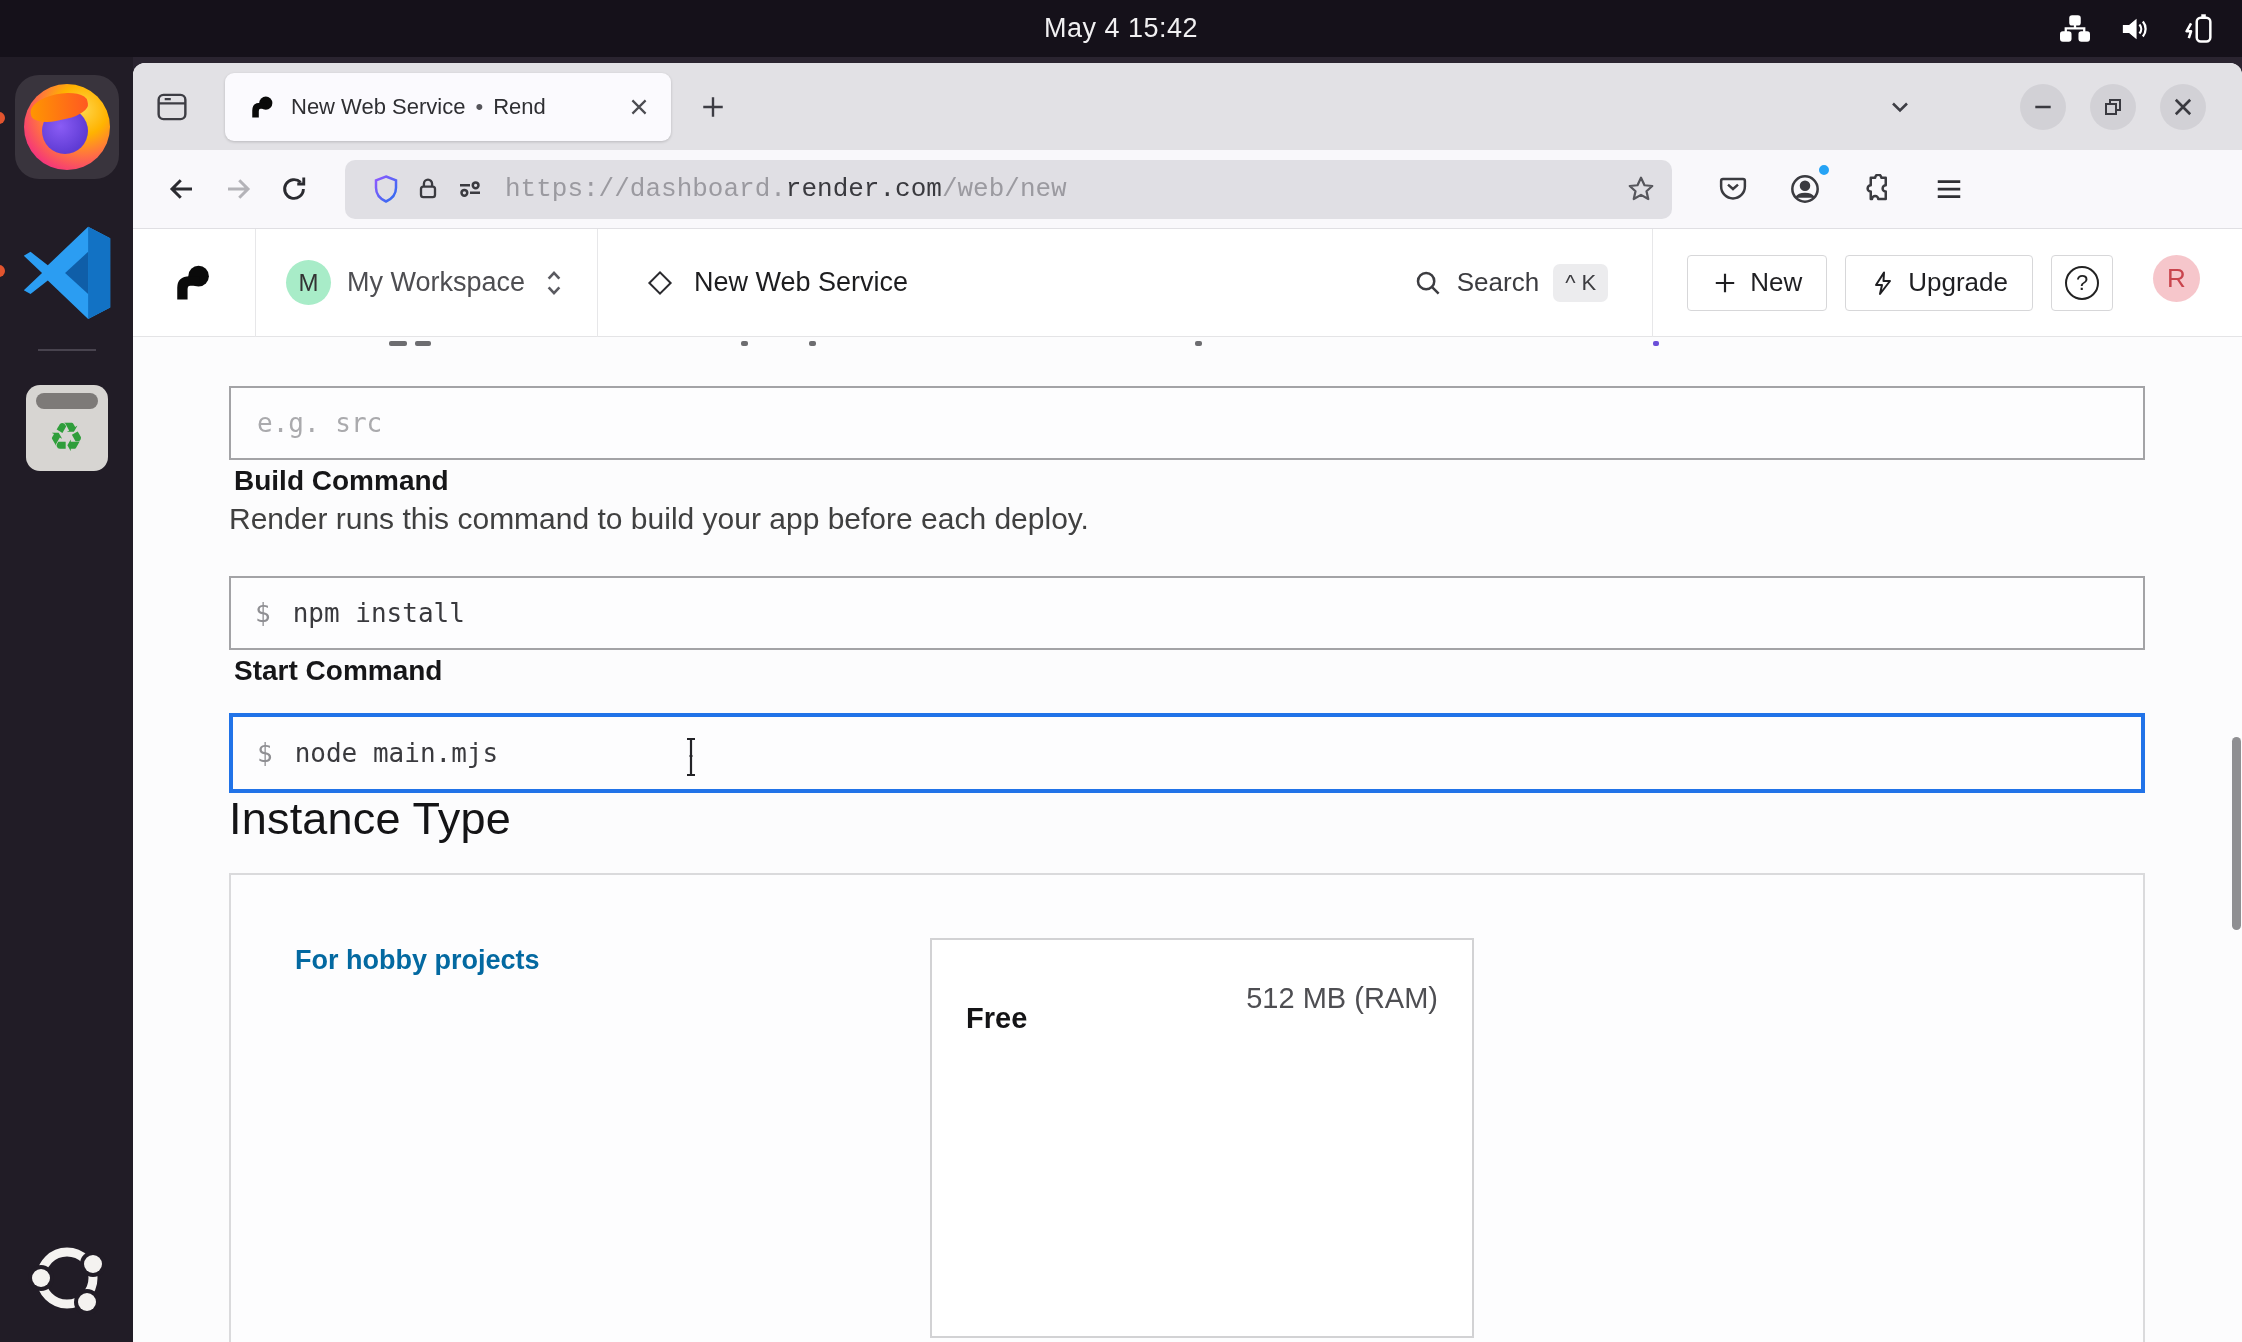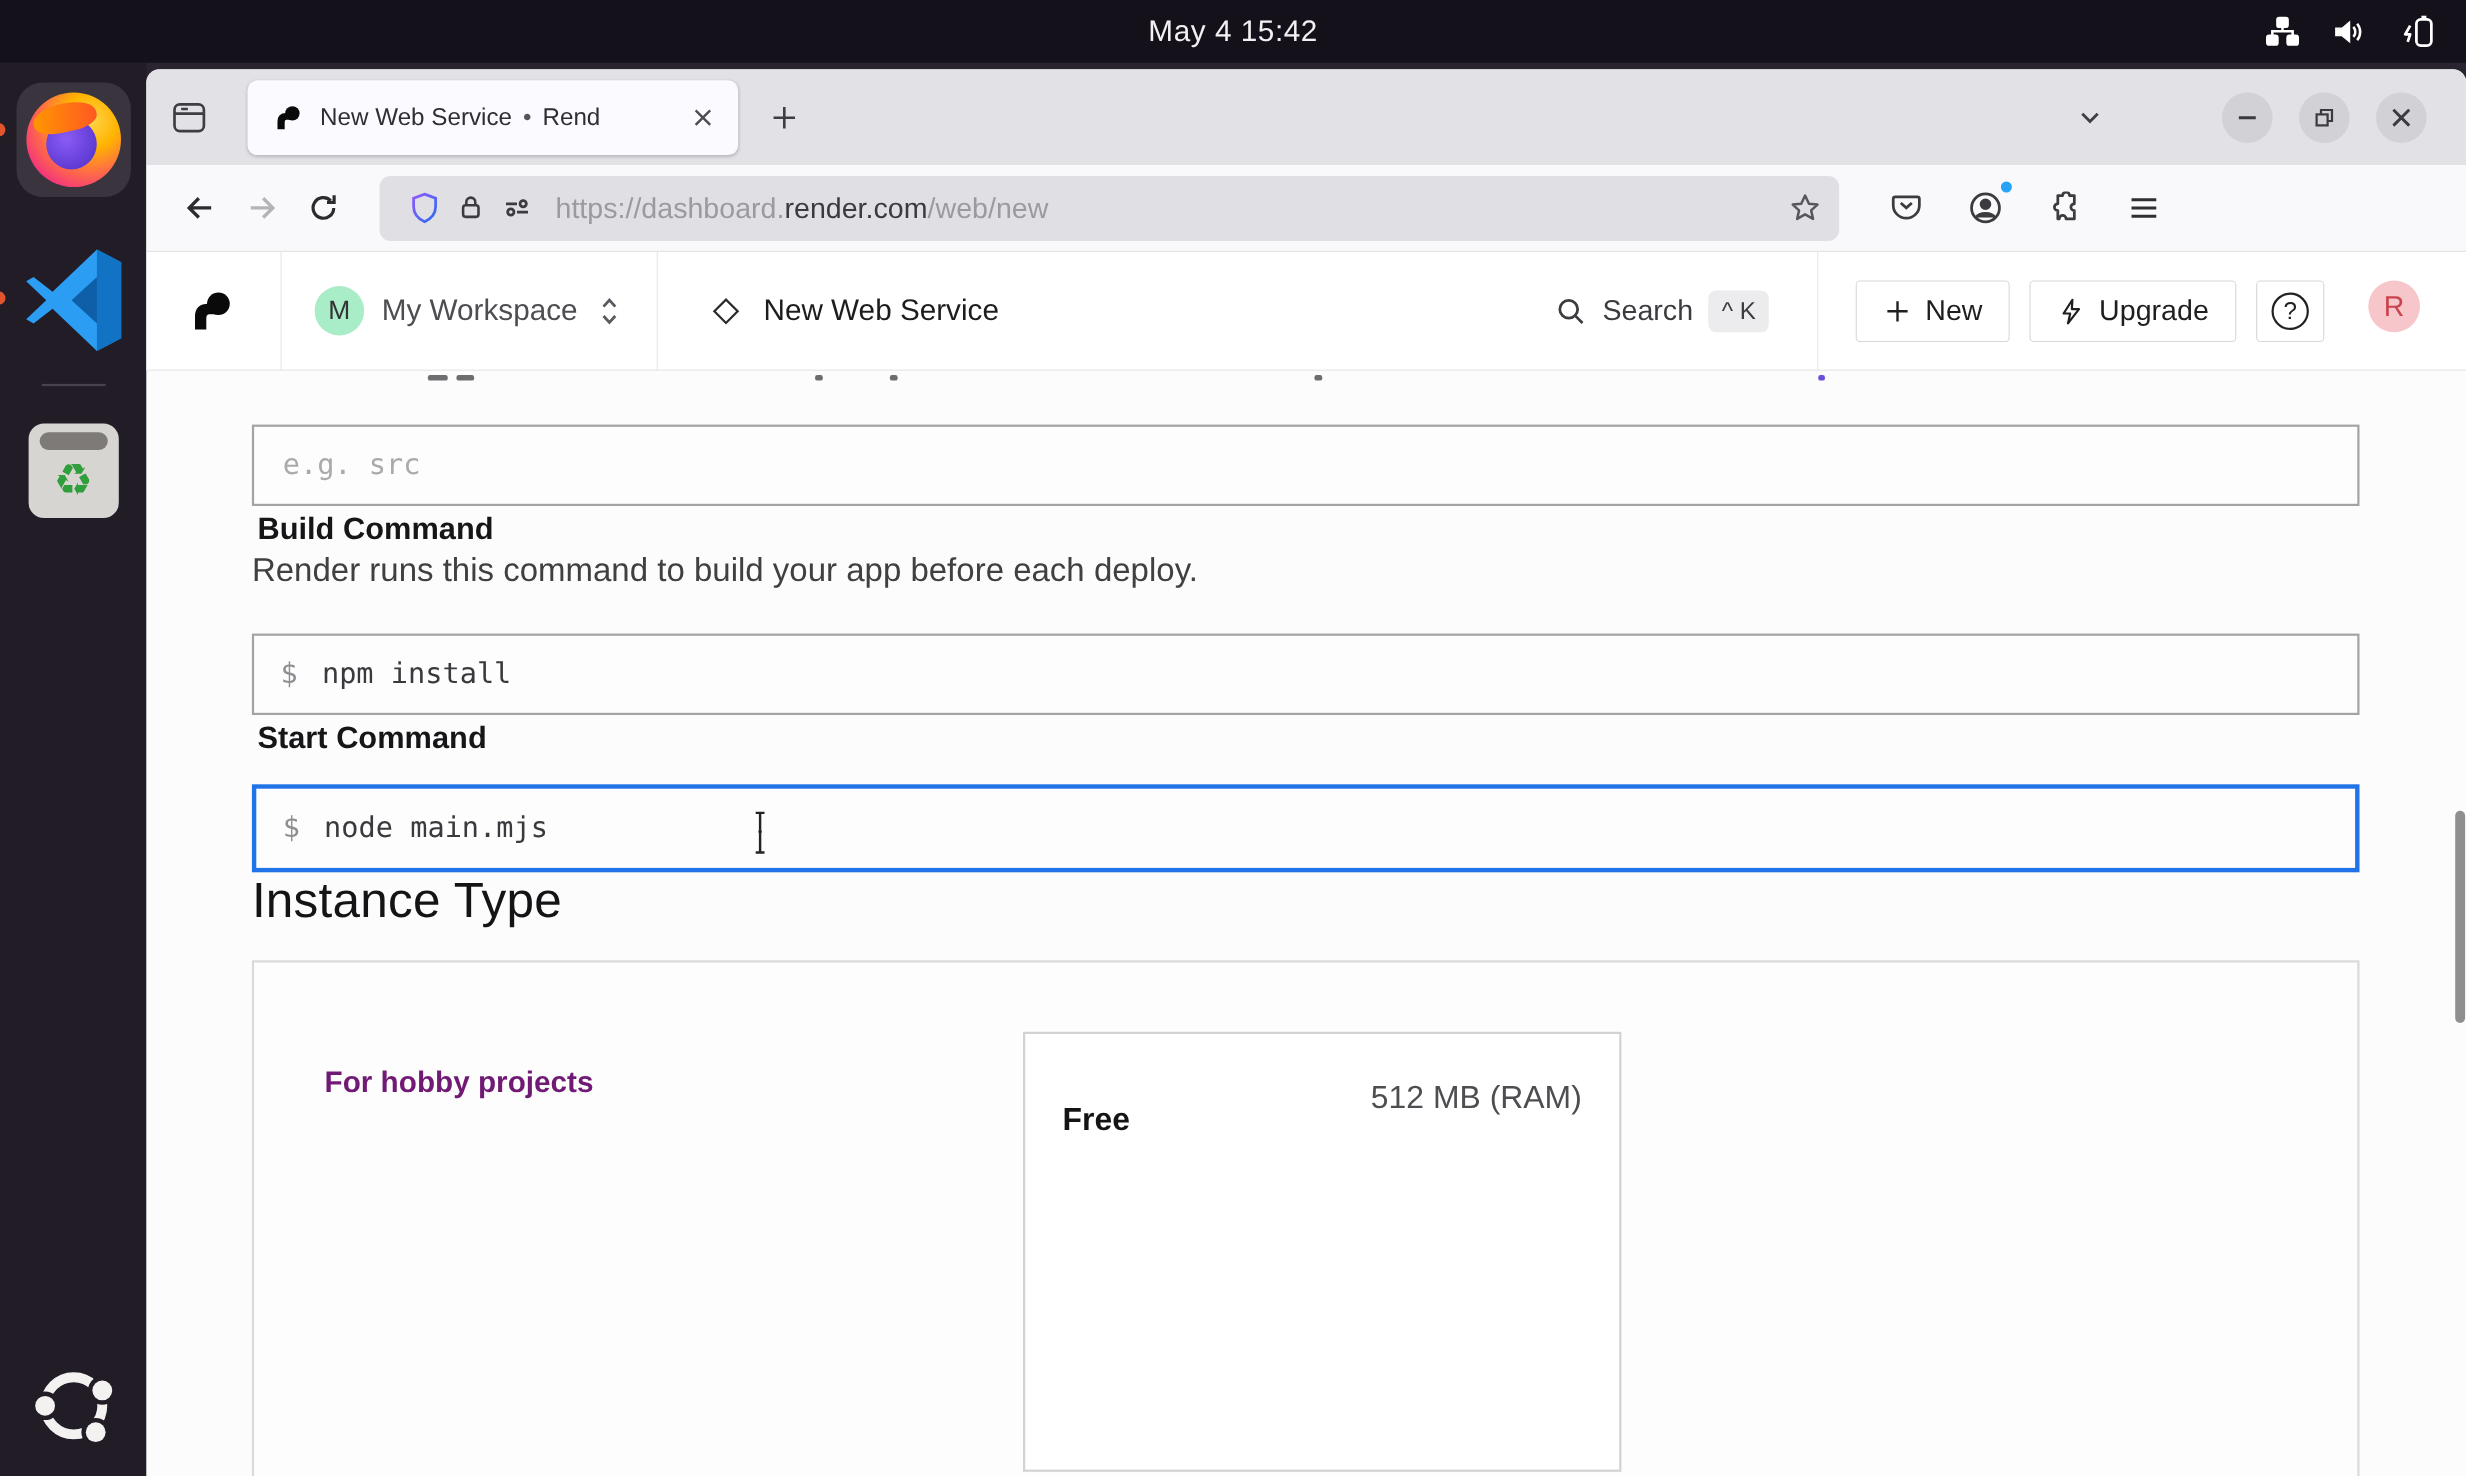--- a/index.html
+++ b/index.html
@@ -52,21 +52,21 @@
   .newtab{margin-left:18px;width:48px;height:48px;border-radius:8px;display:flex;align-items:center;justify-content:center;}
   .tabs-chevron{margin-left:auto;width:48px;height:48px;display:flex;align-items:center;justify-content:center;}
   .winctl{display:flex;align-items:center;gap:24px;margin:0 36px 0 96px;}
   .ctl{width:46px;height:46px;border-radius:50%;background:#d2d1d6;display:flex;align-items:center;justify-content:center;}
 
   
   .navbar{height:79px;background:#f9f8fb;display:flex;align-items:center;padding:0 26px;gap:10px;
           border-bottom:1px solid #e0dfe3;}
   .navbtn{width:46px;height:46px;border-radius:6px;display:flex;align-items:center;justify-content:center;flex:none;}
   .urlbar{flex:none;width:1327px;height:59px;margin-left:18px;background:#e0dfe4;border-radius:10px;
-          display:flex;align-items:center;padding:0 10px 0 20px;}
+          display:flex;align-items:center;padding:0 10px 0 20px;font-family:Liberation Mono, monospace;}
   .urlbar .ic{width:42px;height:42px;display:flex;align-items:center;justify-content:center;flex:none;}
   .url-text{margin-left:14px;font-size:26px;color:#9b9aa0;white-space:nowrap;flex:1;overflow:hidden;}
   .url-domain{color:#3a3a3f;}
   .url-prefix,.url-path{color:#9b9aa0;}
   .nav-right{display:flex;align-items:center;gap:26px;margin-left:28px;}
   .acct{position:relative;}
   .acct-dot{position:absolute;right:-4px;top:-4px;width:16px;height:16px;border-radius:50%;background:#26a3f5;border:3px solid #f9f8fb;}
 
   
   .dashheader{height:108px;background:#ffffff;border-bottom:1px solid #e4e4e6;display:flex;align-items:center;padding:0 42px 0 36px;}
@@ -104,21 +104,21 @@
   h3.sec{margin:5px;font-size:28px;font-weight:700;color:#161618;}
   p.desc{margin:0;font-size:30px;color:#404040;}
   h1.big{margin:0;font-size:45px;font-weight:500;color:#141416;letter-spacing:.2px;}
   .mt-root{margin-top:36px;}
   .mt-h{margin-top:78px;}
   .mt-p{margin-top:22px;}
   .mt-f{margin-top:40px;}
   .mt-f2{margin-top:26px;}
   .mt-big{margin-top:64px;}
   .instance-box{margin-top:28px;width:1916px;height:600px;border:2px solid #dadadc;background:#fdfdfe;position:relative;}
-  .group-label{position:absolute;left:64px;top:94px;font-size:27px;font-weight:700;color:#701a75;text-align:right;}
+  .group-label{position:absolute;left:64px;top:70px;font-size:27px;font-weight:700;color:#0369a1;text-align:right;}
   .plan-card{position:absolute;left:699px;top:63px;width:544px;height:400px;border:2px solid #d2d2d4;background:#fff;
              display:flex;align-items:flex-start;justify-content:space-between;padding:42px 34px 0 34px;}
   .plan-name{font-size:29px;font-weight:700;color:#141416;margin-top:20px;}
   .plan-ram{font-size:29px;color:#4e4e52;}
 
   .scroll-thumb{position:absolute;right:1px;top:674px;width:9px;height:193px;border-radius:5px;background:#8f8f92;}
 </style>
 </head>
 <body>
 

